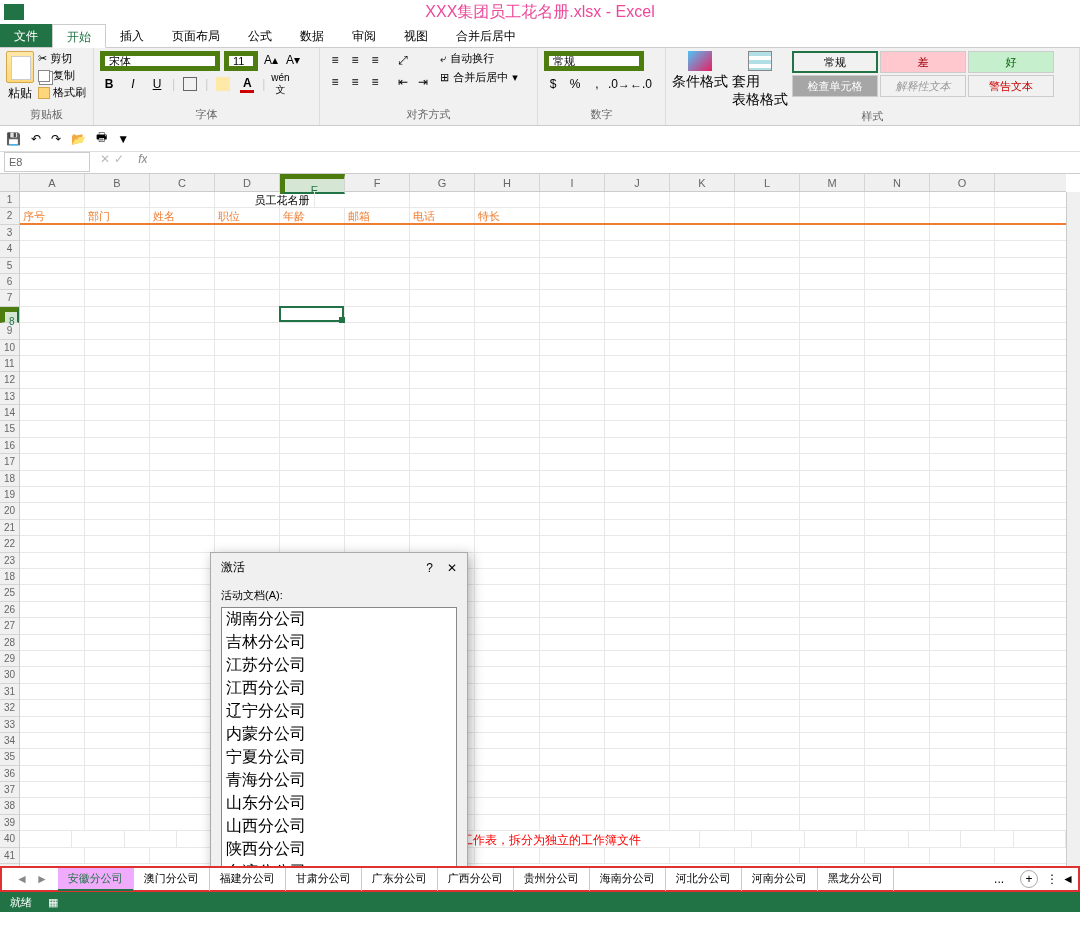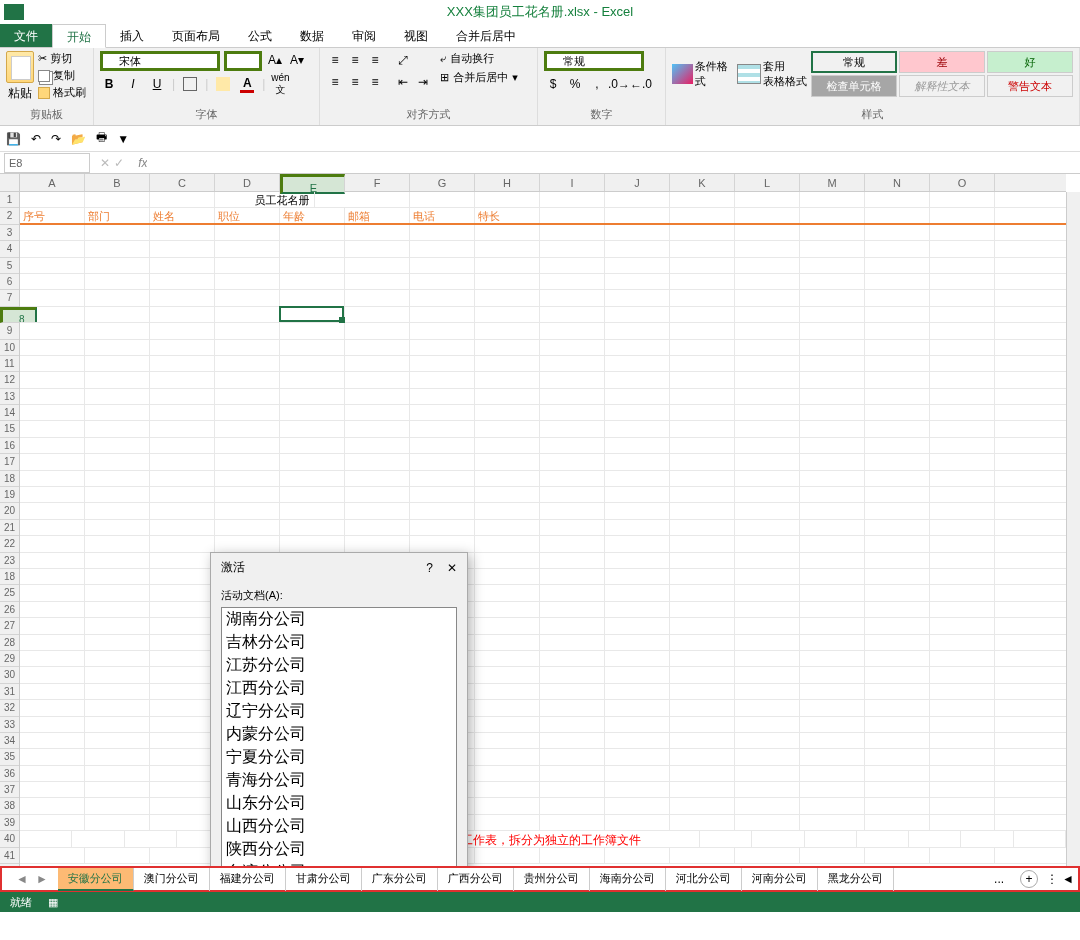--- a/index.html
+++ b/index.html
@@ -1,41 +1,41 @@
 <!DOCTYPE html>
 <html><head>
 <meta charset="utf-8">
 <style>
 * { box-sizing: border-box; margin: 0; padding: 0; font-family: "Microsoft YaHei", sans-serif; }
 body { width: 1080px; height: 940px; background: #fff; overflow: hidden; font-size: 12px; }
 
 .titlebar { height: 24px; background: #fff; display: flex; align-items: center; position: relative; }
 .titlebar .excel-icon { width: 20px; height: 16px; background: #217346; margin-left: 4px; }
-.titlebar .title { position: absolute; left: 50%; transform: translateX(-50%); color: #15803d; font-size: 13px; }
+.titlebar .title { position: absolute; left: 50%; transform: translateX(-50%); color: #ec4899; font-size: 16px; }
 
 .ribbon-tabs { display: flex; height: 24px; background: #fff; border-bottom: 1px solid #ccc; }
 .ribbon-tab { padding: 4px 14px; font-size: 12px; cursor: pointer; }
 .ribbon-tab.file { background: #217346; color: #fff; }
 .ribbon-tab.active { background: #fff; color: #217346; border: 1px solid #ccc; border-bottom: 1px solid #fff; margin-bottom: -1px; }
 
 .ribbon { height: 78px; background: #f1f1f1; display: flex; border-bottom: 1px solid #ccc; }
 .rgroup { border-right: 1px solid #ddd; padding: 3px 6px; display: flex; flex-direction: column; justify-content: space-between; position: relative; }
 .rgroup-label { text-align: center; font-size: 11px; color: #666; }
 .rgroup-body { display: flex; align-items: flex-start; gap: 4px; }
 .paste-btn { display: flex; flex-direction: column; align-items: center; gap: 2px; }
 .paste-icon { width: 28px; height: 32px; background: linear-gradient(#ffe9a8,#ffd77a); border: 1px solid #d4a84a; border-radius: 2px; position: relative; }
 .paste-icon::after { content: ""; position: absolute; top: 4px; left: 4px; width: 18px; height: 22px; background: #fff; border: 1px solid #ccc; }
 .small-btns { display: flex; flex-direction: column; gap: 2px; font-size: 11px; }
 .small-btn { display: flex; align-items: center; gap: 3px; }
 .copy-icon { width: 12px; height: 12px; background: #fff; border: 1px solid #888; box-shadow: 2px 2px 0 #fff, 2px 2px 0 1px #888; }
 .brush-icon { width: 12px; height: 12px; background: #ffd77a; border: 1px solid #d4a84a; }
 
 .font-row1 { display: flex; gap: 4px; margin-bottom: 4px; }
 .font-row2 { display: flex; gap: 6px; align-items: center; }
-.sel { border: 3px solid #4d7c0f; background: #fff; padding: 2px 16px; font-size: 11px; height: 20px; }
+.sel { border: 5px solid #4d7c0f; background: #fff; padding: 2px 4px; font-size: 11px; height: 20px; }
 .font-name { width: 120px; }
 .font-size { width: 34px; }
 .ibtn { width: 18px; height: 18px; border: none; background: none; cursor: pointer; font-size: 12px; display: inline-flex; align-items: center; justify-content: center; }
 .ibtn.bold { font-weight: bold; }
 .ibtn.italic { font-style: italic; }
 .ibtn.underline { text-decoration: underline; }
 .border-icon { width: 14px; height: 14px; border: 1px solid #666; display: inline-block; }
 .fill-icon { width: 14px; height: 14px; background: #ffe9a8; display: inline-block; }
 .fontcolor-icon { font-weight: bold; border-bottom: 3px solid #c00; display: inline-block; width: 14px; text-align: center; }
 .wen-icon { font-size: 10px; }
@@ -45,27 +45,27 @@
 .num-row1 .sel { width: 100px; }
 .num-row2 { display: flex; gap: 4px; margin-top: 4px; align-items: center; }
 .styles-body { display: flex; gap: 4px; }
 .style-cell { width: 86px; height: 22px; border: 1px solid #ccc; display: flex; align-items: center; justify-content: center; font-size: 11px; }
 .style-normal { border: 2px solid #217346; }
 .style-check { background: #a6a6a6; color: #fff; }
 .style-bad { background: #ffc7ce; color: #9c0006; }
 .style-good { background: #c6efce; color: #006100; }
 .style-explain { font-style: italic; color: #999; }
 .style-warn { color: #c00; }
-.cond-fmt { display: flex; flex-direction: row; align-items: center; font-size: 11px; gap: 2px; }
+.cond-fmt { display: flex; flex-direction: column; align-items: center; font-size: 14px; gap: 2px; }
 .cond-icon { width: 24px; height: 20px; background: linear-gradient(135deg,#4fc3f7,#e91e63); }
 .table-fmt-icon { width: 24px; height: 20px; background: repeating-linear-gradient(#b0e0e6 0 4px,#fff 4px 8px); border: 1px solid #888; }
 
 .qat { height: 26px; background: #fff; display: flex; align-items: center; padding: 0 6px; gap: 10px; border-bottom: 1px solid #ddd; }
 
-.formula-bar { height: 22px; display: flex; align-items: center; border-bottom: 1px solid #ccc; }
+.formula-bar { height: 22px; display: flex; border-bottom: 1px solid #ccc; }
 .name-box { width: 86px; height: 20px; border: 1px solid #ccc; margin: 0 4px; padding: 0 4px; font-size: 11px; color: #666; background: #fff; }
 .fx-btns { display: flex; gap: 4px; padding: 0 6px; color: #bbb; }
 .fx-label { font-style: italic; color: #888; margin-left: 8px; }
 
 .sheet-area { position: relative; height: 692px; overflow: hidden; }
 .corner { position: absolute; top: 0; left: 0; width: 20px; height: 18px; background: #f0f0f0; border-right: 1px solid #ccc; border-bottom: 1px solid #ccc; }
 .col-headers { position: absolute; top: 0; left: 20px; right: 14px; height: 18px; display: flex; background: #f0f0f0; border-bottom: 1px solid #ccc; }
 .col-h { width: 65px; text-align: center; font-size: 11px; color: #666; border-right: 1px solid #d4d4d4; line-height: 18px; }
 .col-h.sel { background: #d5e6d5; border-bottom: 2px solid #217346; color: #217346; }
 .row-headers { position: absolute; top: 18px; left: 0; width: 20px; bottom: 0; background: #f0f0f0; border-right: 1px solid #ccc; }
@@ -79,21 +79,21 @@
 .hdr-row { border-bottom: 2px solid #ed7d31 !important; }
 .active-cell { position: absolute; border: 2px solid #217346; background: #fff; pointer-events: none; }
 .active-cell::after { content: ""; position: absolute; right: -3px; bottom: -3px; width: 6px; height: 6px; background: #217346; }
 .red-note { color: #f00; font-size: 12px; }
 .vscroll { position: absolute; top: 18px; right: 0; width: 14px; bottom: 0; background: #f0f0f0; border-left: 1px solid #ccc; }
 
 .sheet-tabs-wrap { height: 26px; border: 2px solid #e03030; background: #fff; display: flex; align-items: center; padding: 0 4px; }
 .nav-arrows { display: flex; gap: 8px; color: #888; padding: 0 10px; }
 .sheet-tabs { display: flex; flex: 1; overflow: hidden; }
 .sheet-tab { padding: 3px 10px; font-size: 11px; border-right: 1px solid #ccc; cursor: pointer; white-space: nowrap; }
-.sheet-tab.active { border-bottom: 2px solid #217346; color: #217346; background: #fdba74; }
+.sheet-tab.active { border-bottom: 2px solid #217346; color: #217346; background: #f0abfc; }
 .tab-ellipsis { padding: 0 8px; }
 .add-sheet { width: 18px; height: 18px; border: 1px solid #aaa; border-radius: 50%; display: flex; align-items: center; justify-content: center; margin: 0 8px; }
 
 .status-bar { height: 20px; background: #217346; color: #fff; display: flex; align-items: center; padding: 0 10px; gap: 16px; font-size: 11px; }
 
 .dialog { position: absolute; top: 378px; left: 210px; width: 258px; background: #f0f0f0; border: 1px solid #aaa; box-shadow: 3px 3px 12px rgba(0,0,0,0.3); }
 .dialog-title { display: flex; justify-content: space-between; align-items: center; padding: 6px 10px; font-size: 12px; }
 .dialog-title .icons { display: flex; gap: 14px; }
 .dialog-body { padding: 6px 10px; font-size: 11px; }
 .dialog-list { border: 1px solid #888; background: #fff; height: 312px; overflow-y: auto; margin-top: 4px; }

